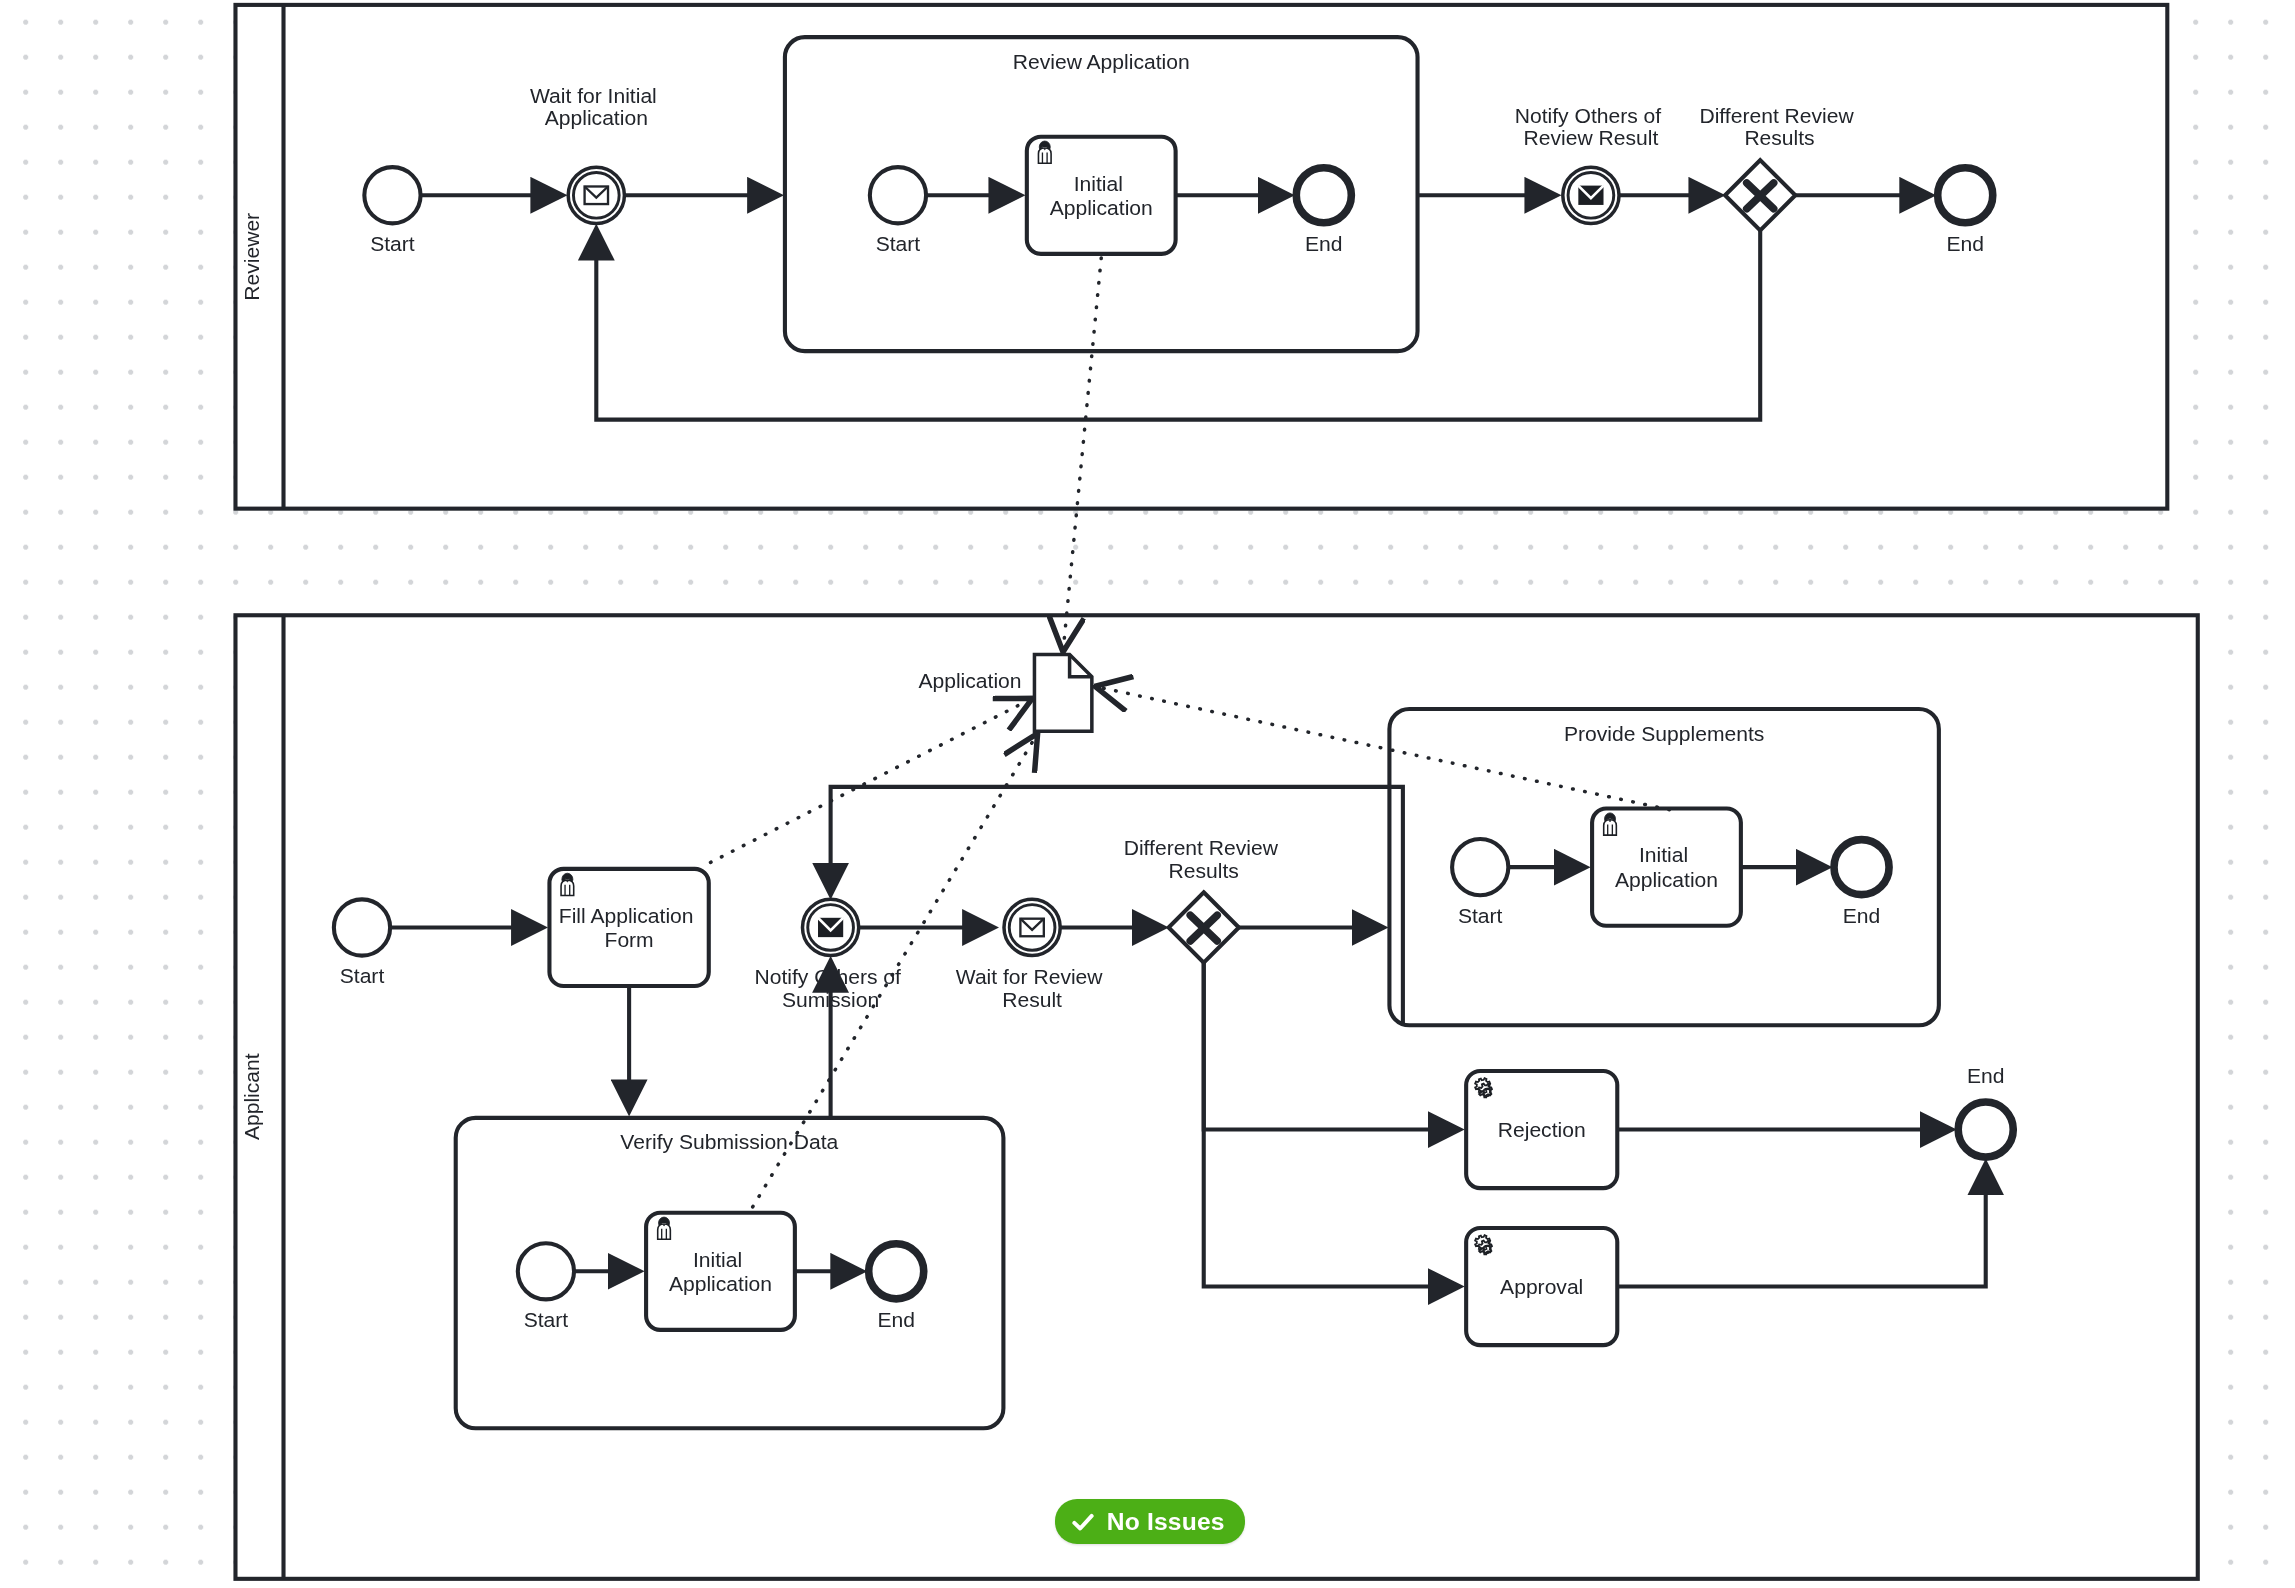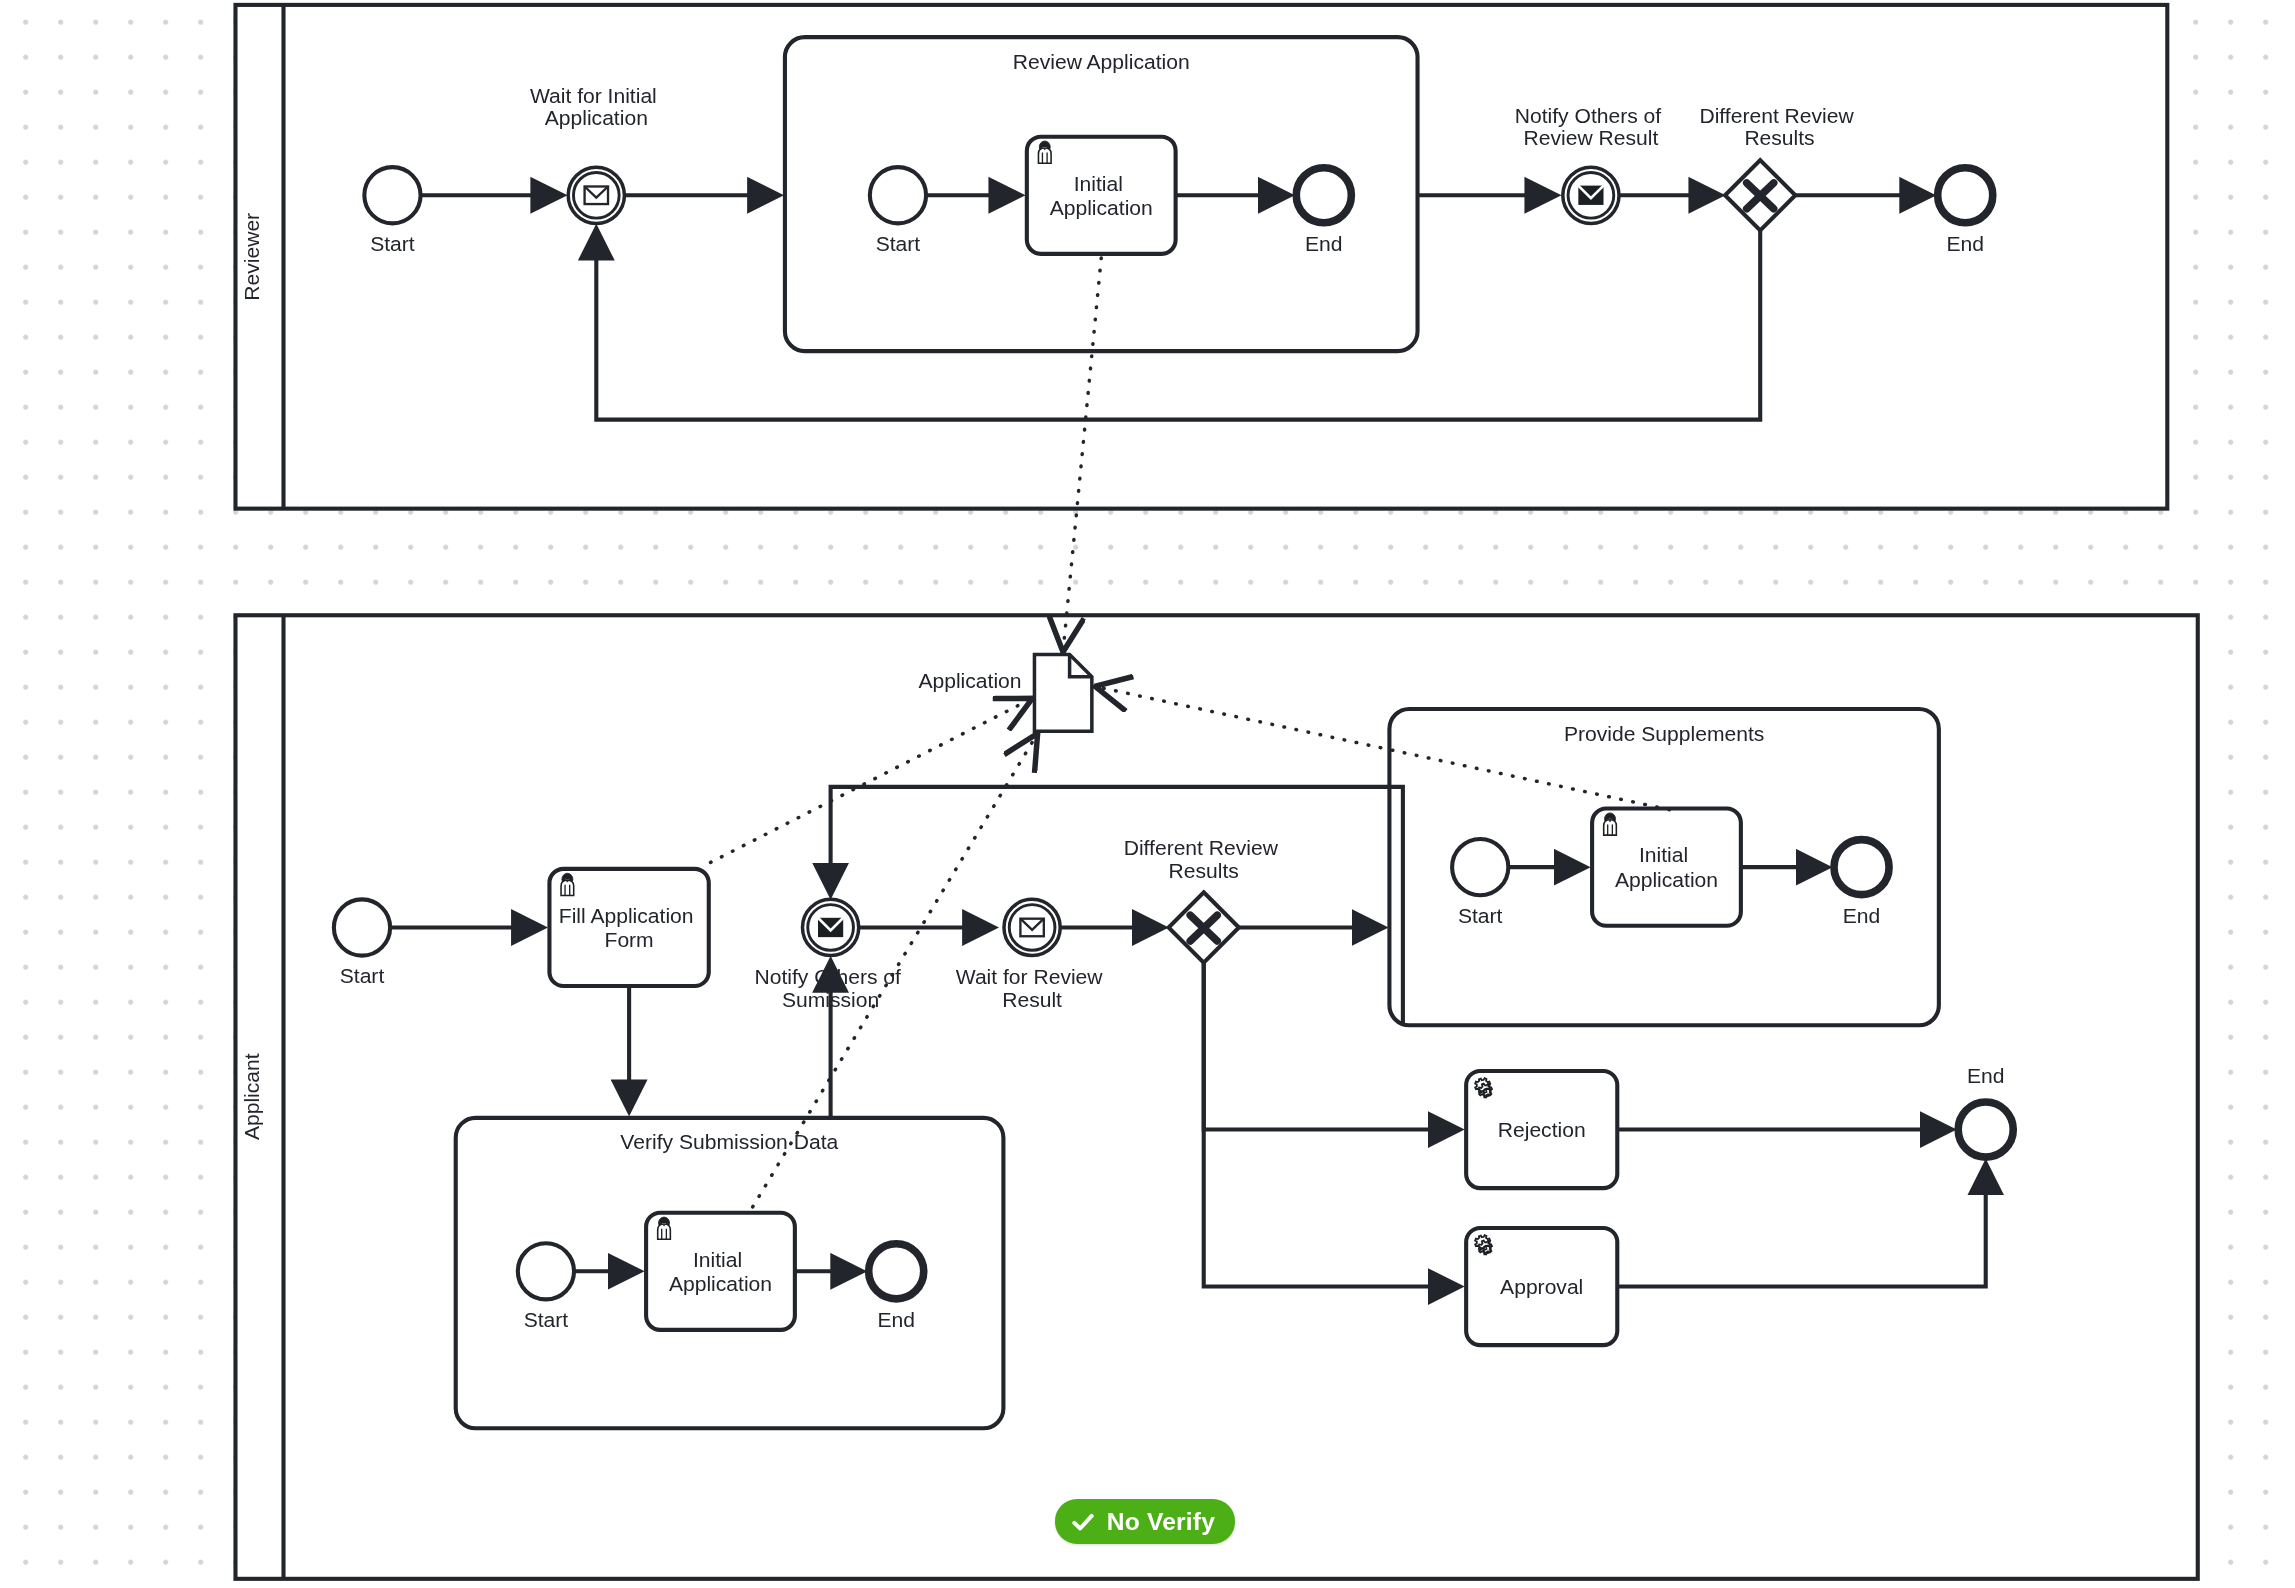--- a/index.html
+++ b/index.html
@@ -331,15 +331,15 @@
       <path d="M2850 1382 L1872 1172" marker-end="url(#openarrow)"></path>
     </g>
 
   </g>
 </svg>
 
 <div class="badge">
   <svg class="chk" viewBox="0 0 24 24">
     <path d="M4 12.8 L9.4 18 L20 6.4" fill="none" stroke="#ffffff" stroke-width="3.6" stroke-linecap="round" stroke-linejoin="round"></path>
   </svg>
-  <span>No Verify</span>
+  <span>No Issues</span>
 </div>
 
 
 </body></html>

